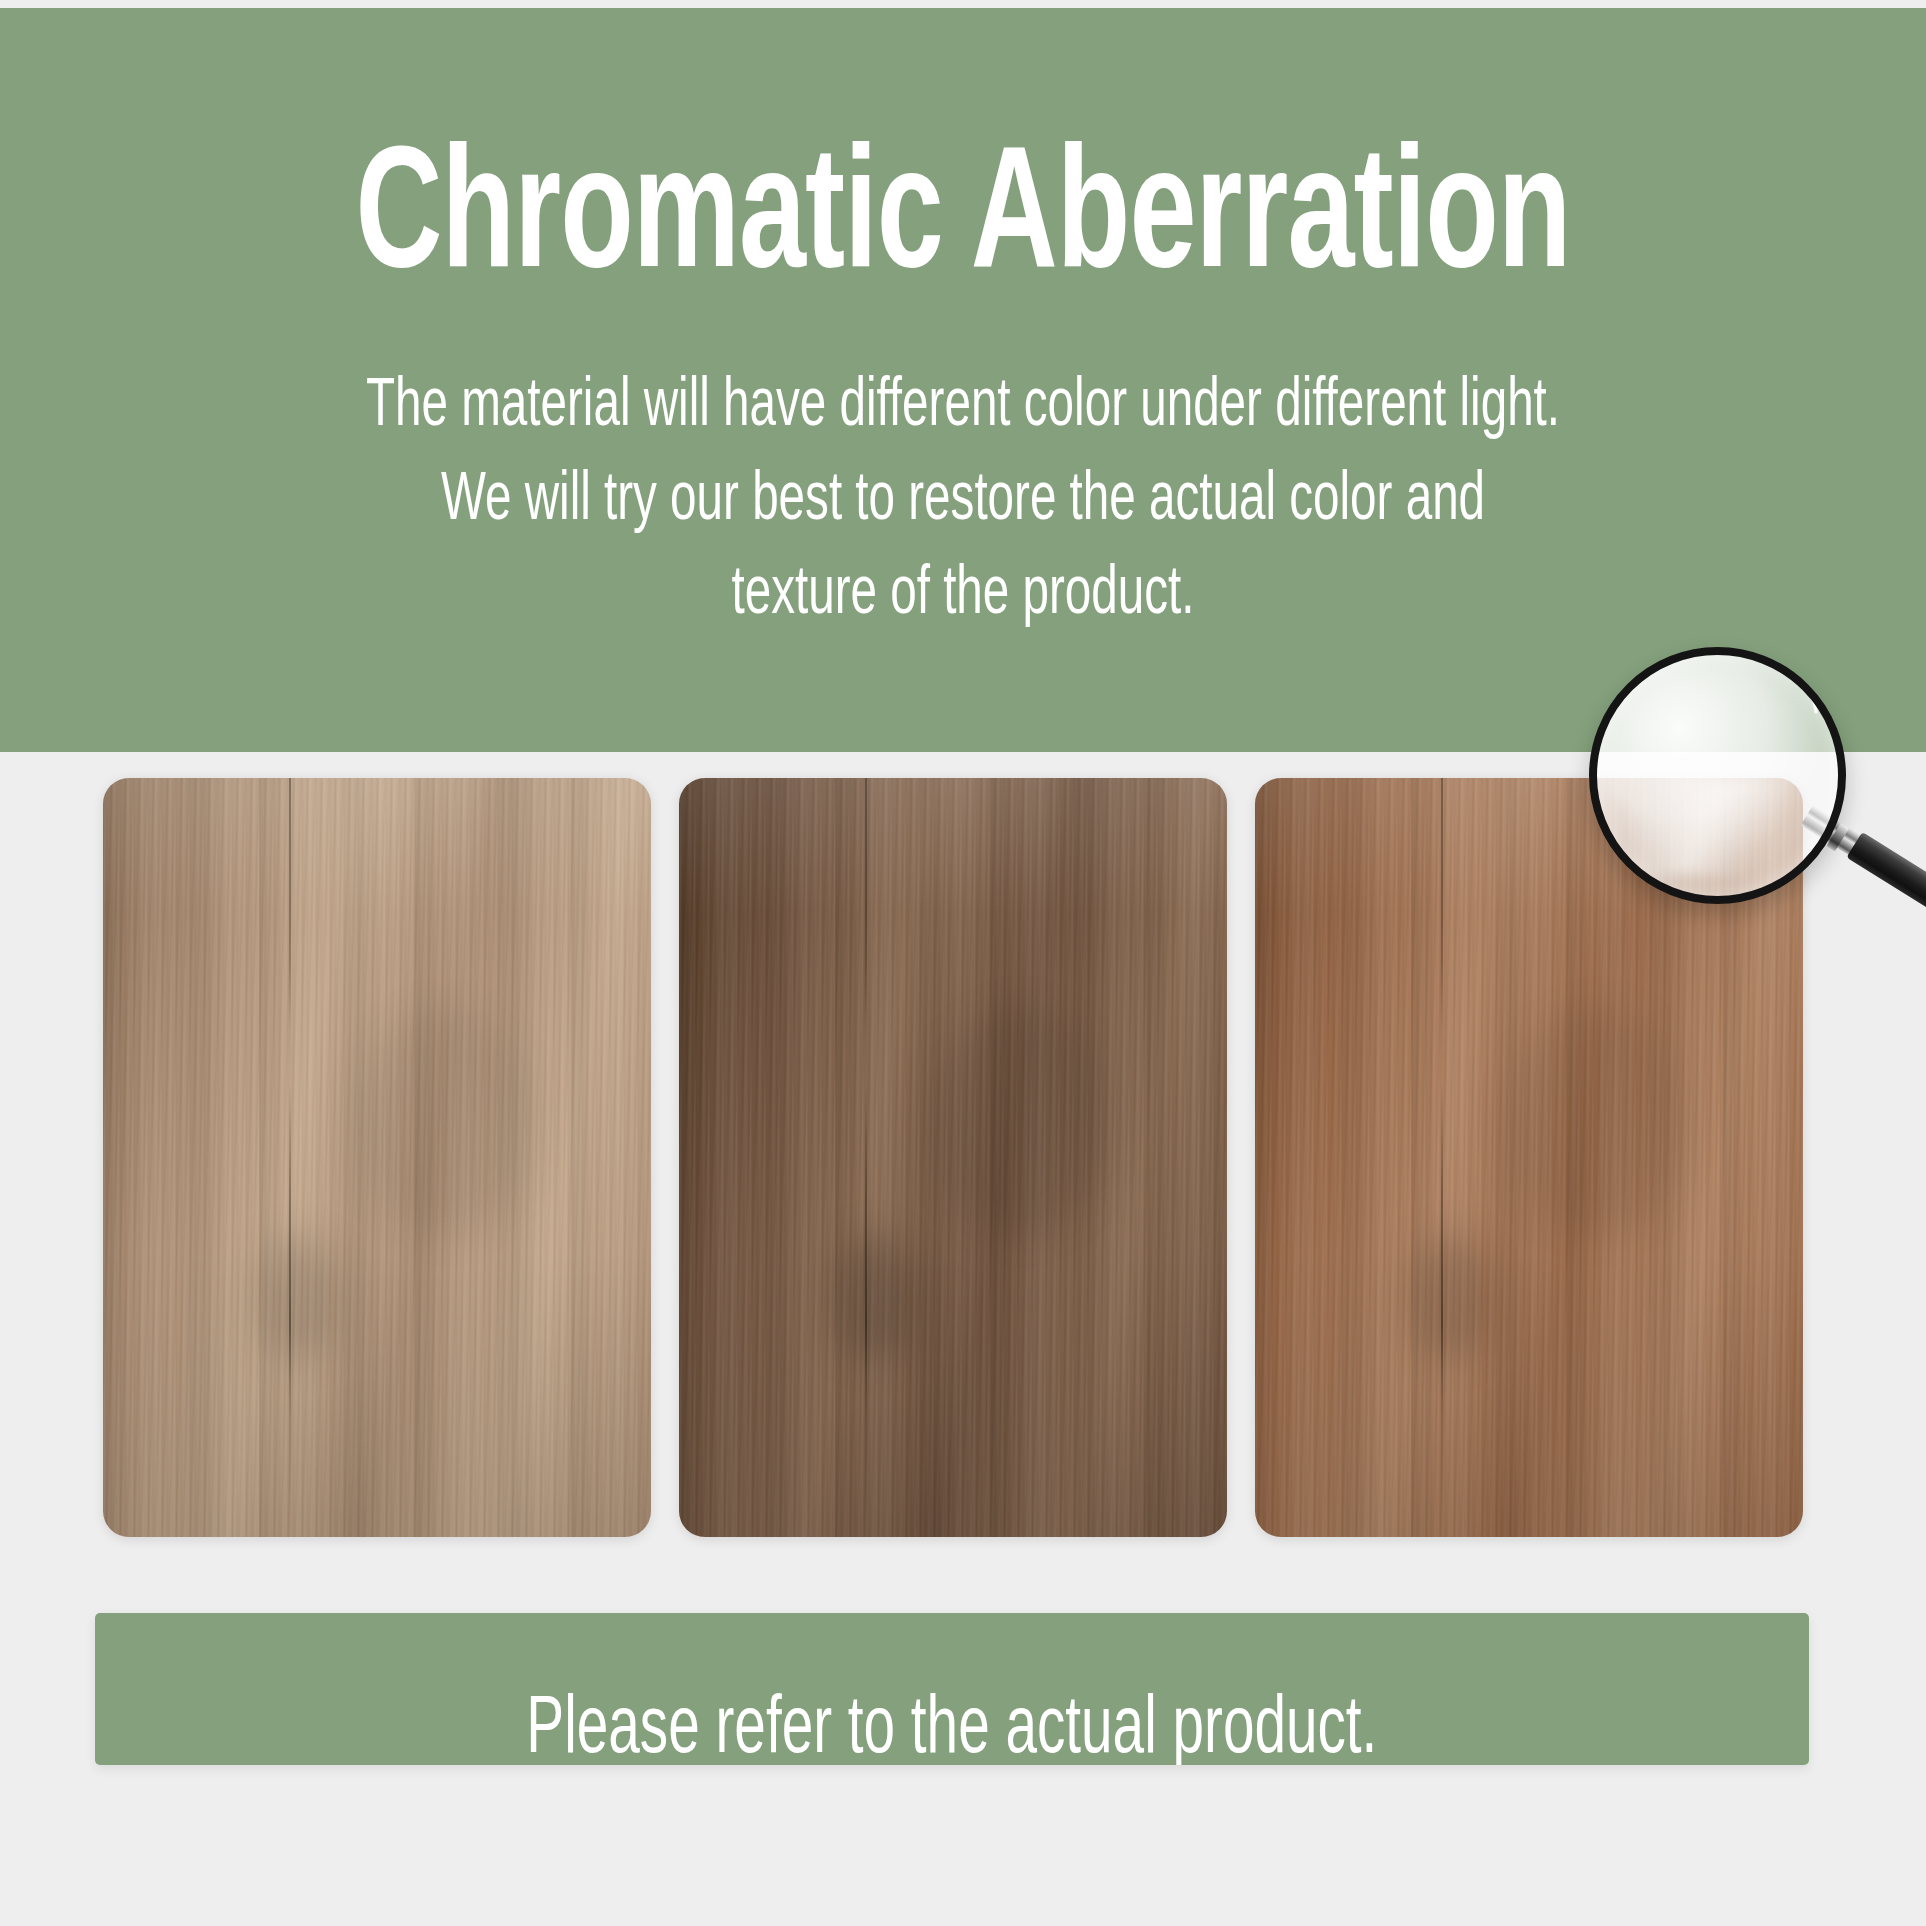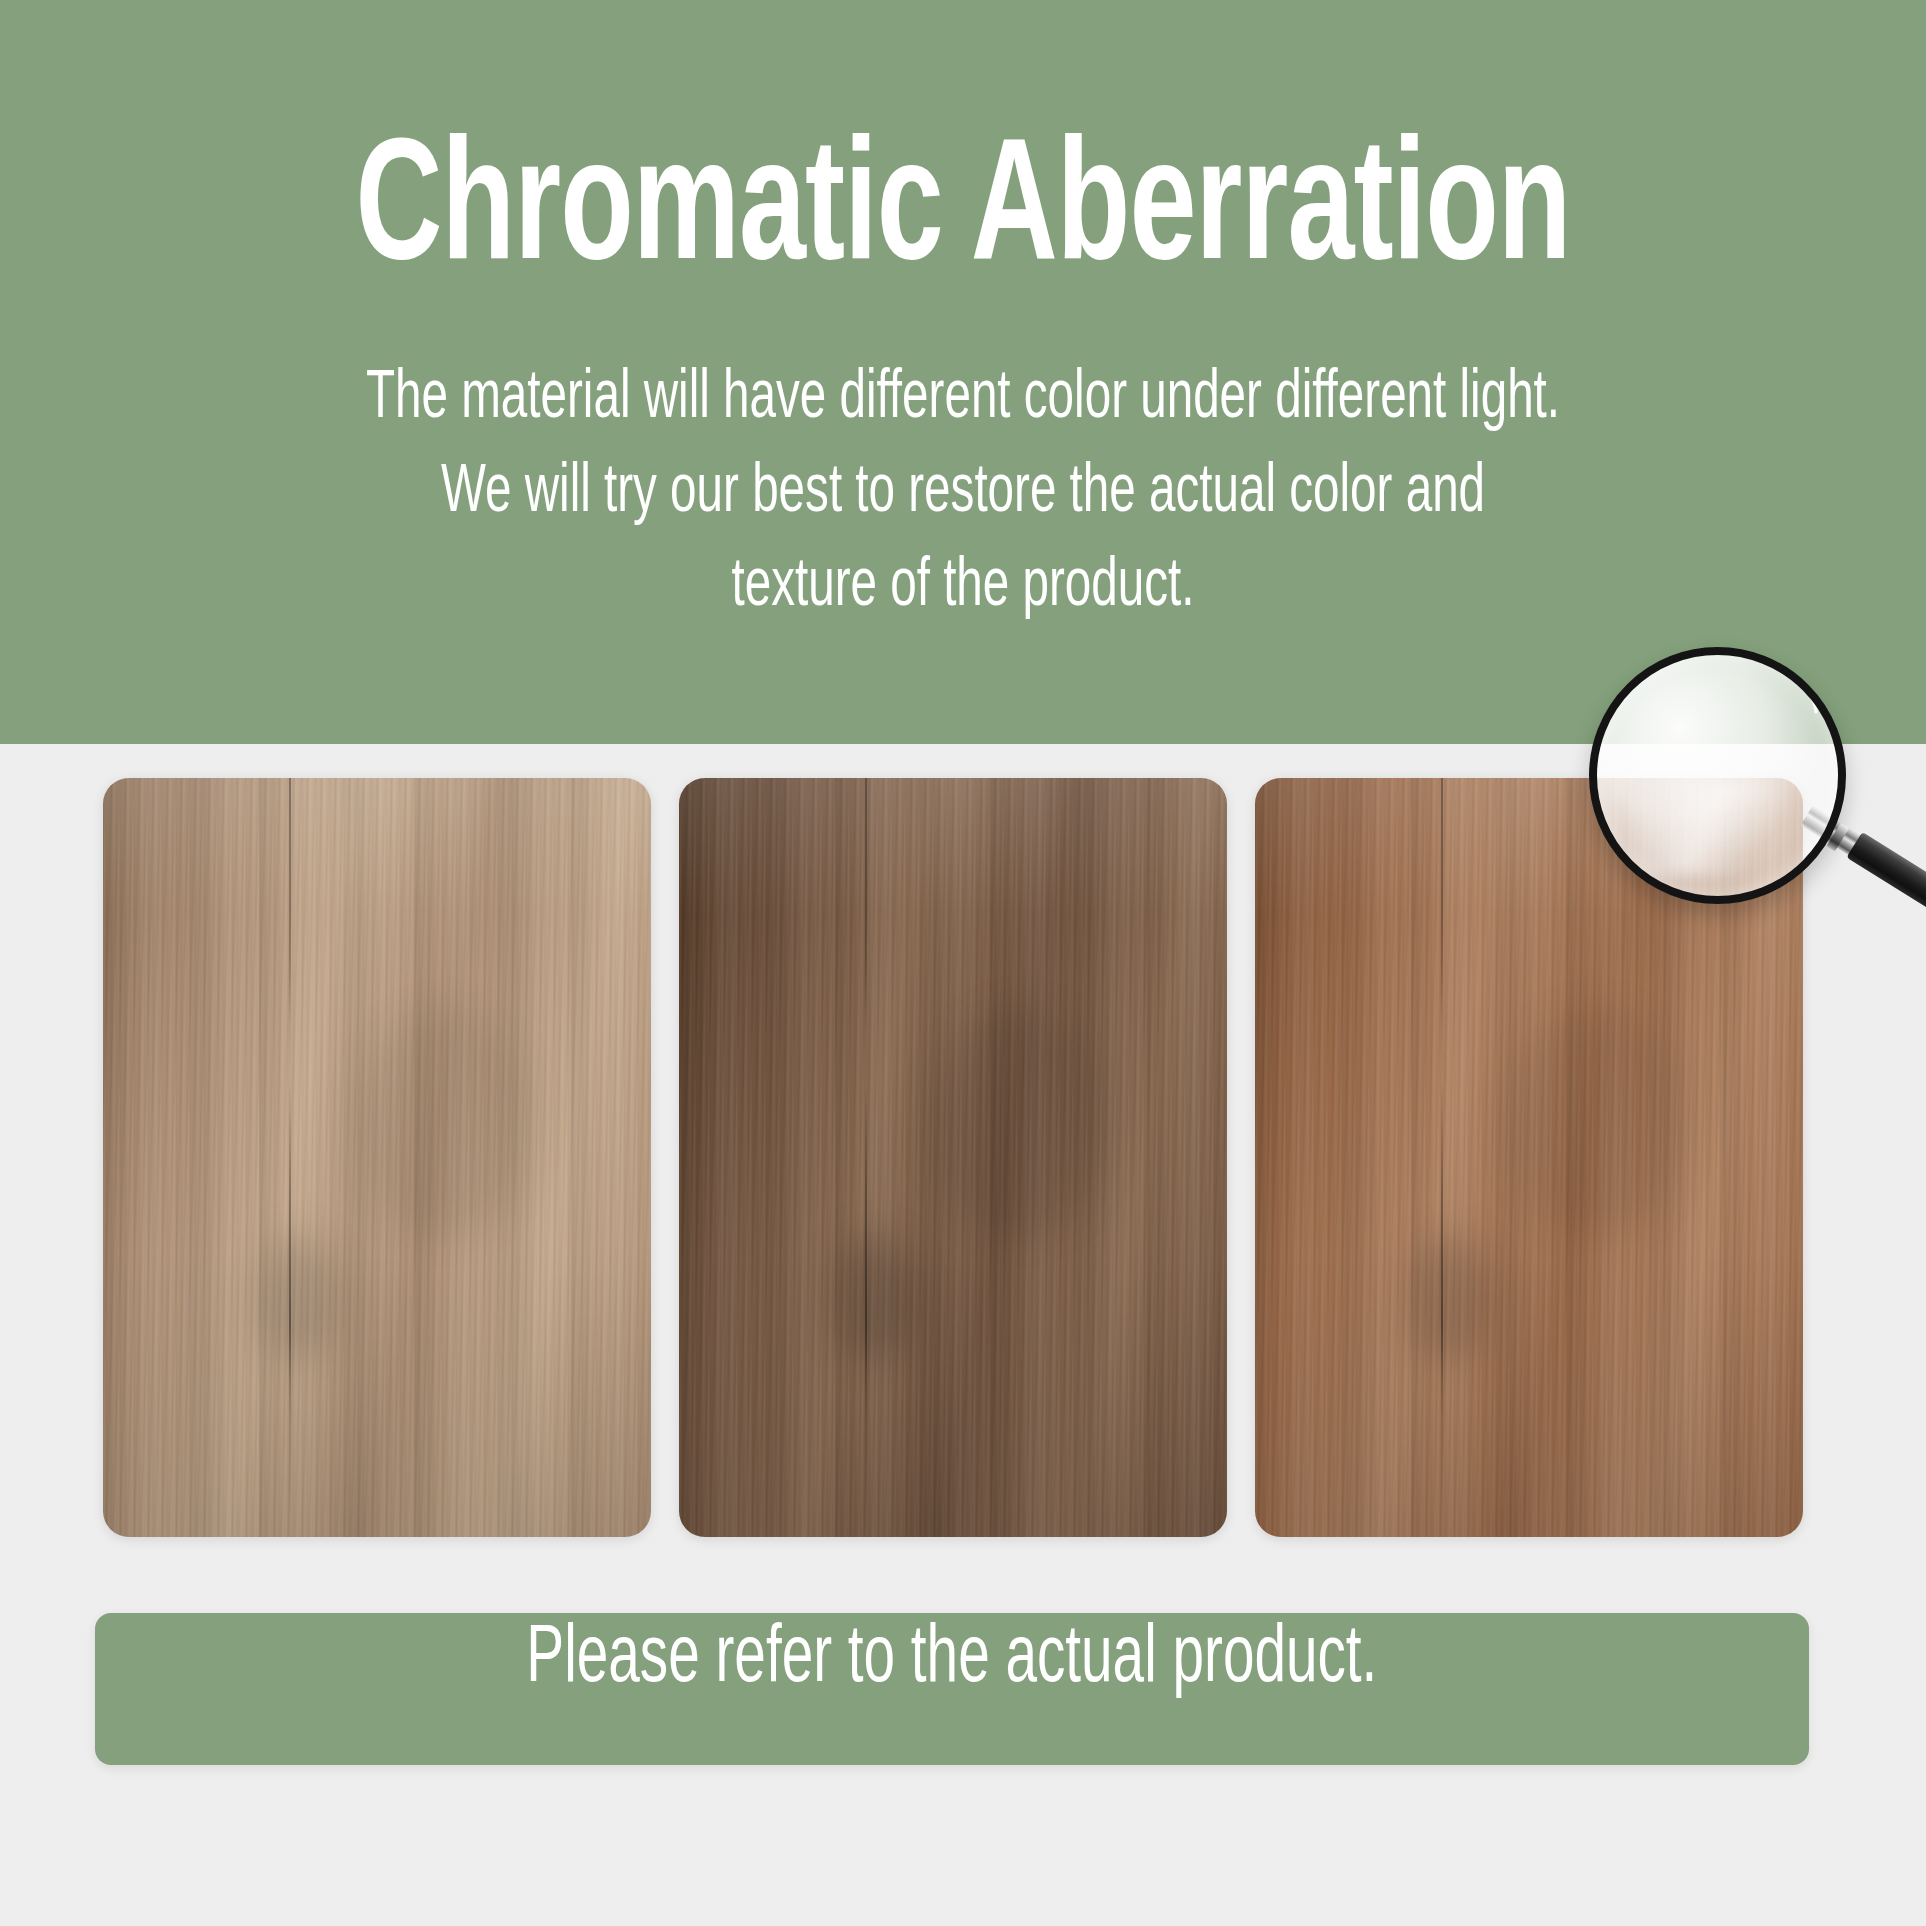--- a/index.html
+++ b/index.html
@@ -6,21 +6,21 @@
   body{
     width:1926px;height:1926px;
     background:#eeeeee;
     font-family:"Liberation Sans", sans-serif;
     overflow:hidden;
     position:relative;
   }
 
   
   #header-banner{
-    position:absolute;left:0;top:0;width:1926px;height:744px;
+    position:absolute;left:0;top:8px;width:1926px;height:744px;
     background:#84a07c;
     overflow:hidden;
   }
   #page-title{
     position:absolute;left:0;top:112px;width:1926px;
     text-align:center;
     color:#ffffff;
     font-size:172px;
     line-height:1;
     font-weight:700;
@@ -160,23 +160,23 @@
   #magnifier-glare2{
     position:absolute;left:14%;top:52%;width:70%;height:40%;
     background:linear-gradient(115deg,rgba(255,255,255,0.00) 0%,rgba(255,255,255,0.55) 45%,rgba(255,255,255,0.00) 78%);
     filter:blur(6.4px);
   }
 
   
   #footer-banner{
     position:absolute;left:95px;top:1613px;width:1714px;height:152px;
     background:#84a07c;
-    border-radius:16px;
+    border-radius:5px;
     box-shadow:0 3.2px 10.3px rgba(0,0,0,0.08);
-    display:flex;align-items:flex-start;justify-content:center;
+    display:flex;align-items:flex-end;justify-content:center;
     overflow:hidden;
   }
   #footer-text{
     color:#ffffff;
     font-size:81px;
     line-height:1;
     font-weight:400;
     white-space:nowrap;
     transform:scaleX(0.70);
   }

